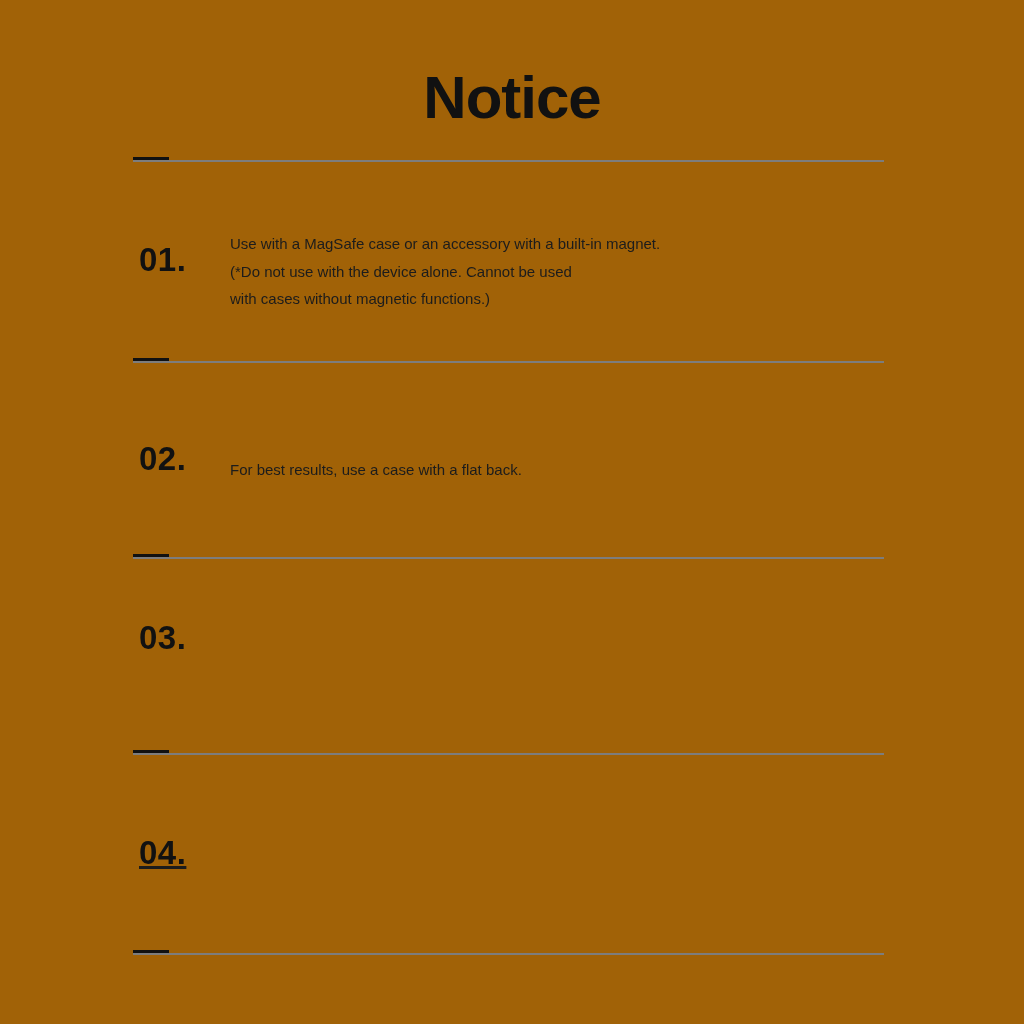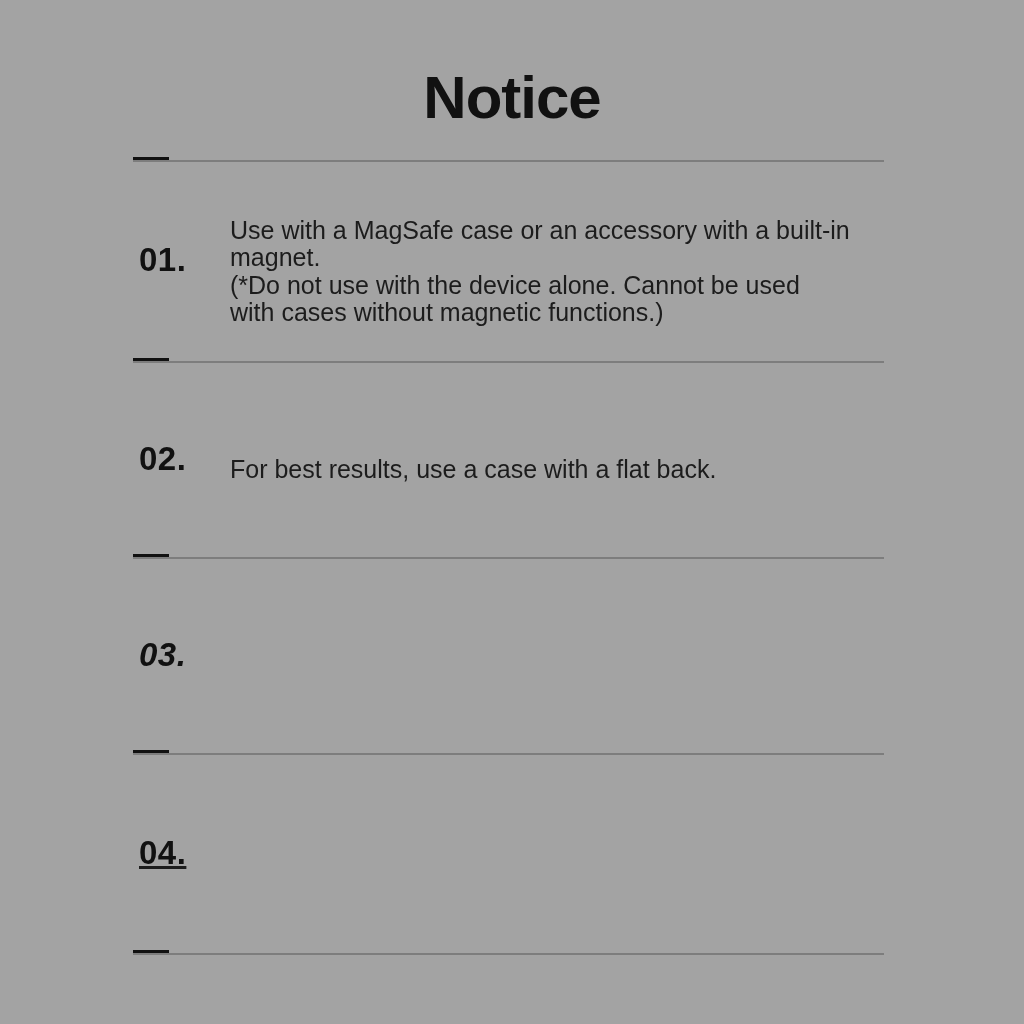--- a/index.html
+++ b/index.html
@@ -4,21 +4,21 @@
 <style>
   html, body {
     margin: 0;
     padding: 0;
     background: #ffffff;
   }
   .page {
     position: relative;
     width: 1024px;
     height: 1024px;
-    background: #a3a3a3;
+    background: #a16207;
     font-family: "Liberation Sans", sans-serif;
     color: #1c1c1c;
     overflow: hidden;
   }
   .title {
     position: absolute;
     top: 68px;
     left: 0;
     right: 0;
     margin: 0;
@@ -59,34 +59,34 @@
 
   .section {
     position: absolute;
     left: 139px;
     width: 745px;
     display: flex;
     align-items: center;
   }
   .s1 { top: 160px; height: 199px; }
   .s2 { top: 361px; height: 194px; justify-content: flex-end; }
-  .s3 { top: 557px; height: 194px; font-style: italic; }
+  .s3 { top: 540px; height: 194px; }
   .s4 { top: 753px; height: 198px; text-decoration: underline; }
 
   .num {
     flex: 0 0 91px;
     font-size: 33px;
     font-weight: 800;
     letter-spacing: 0.5px;
     color: #111111;
     line-height: 1;
   }
   .text {
     flex: 1 1 auto;
-    font-size: 25px;
+    font-size: 15px;
     line-height: 27.5px;
     white-space: pre-line;
     color: #1c1c1c;
     margin-top: 24px;
   }
 </style>
 </head>
 <body>
 
 <div class="page">

